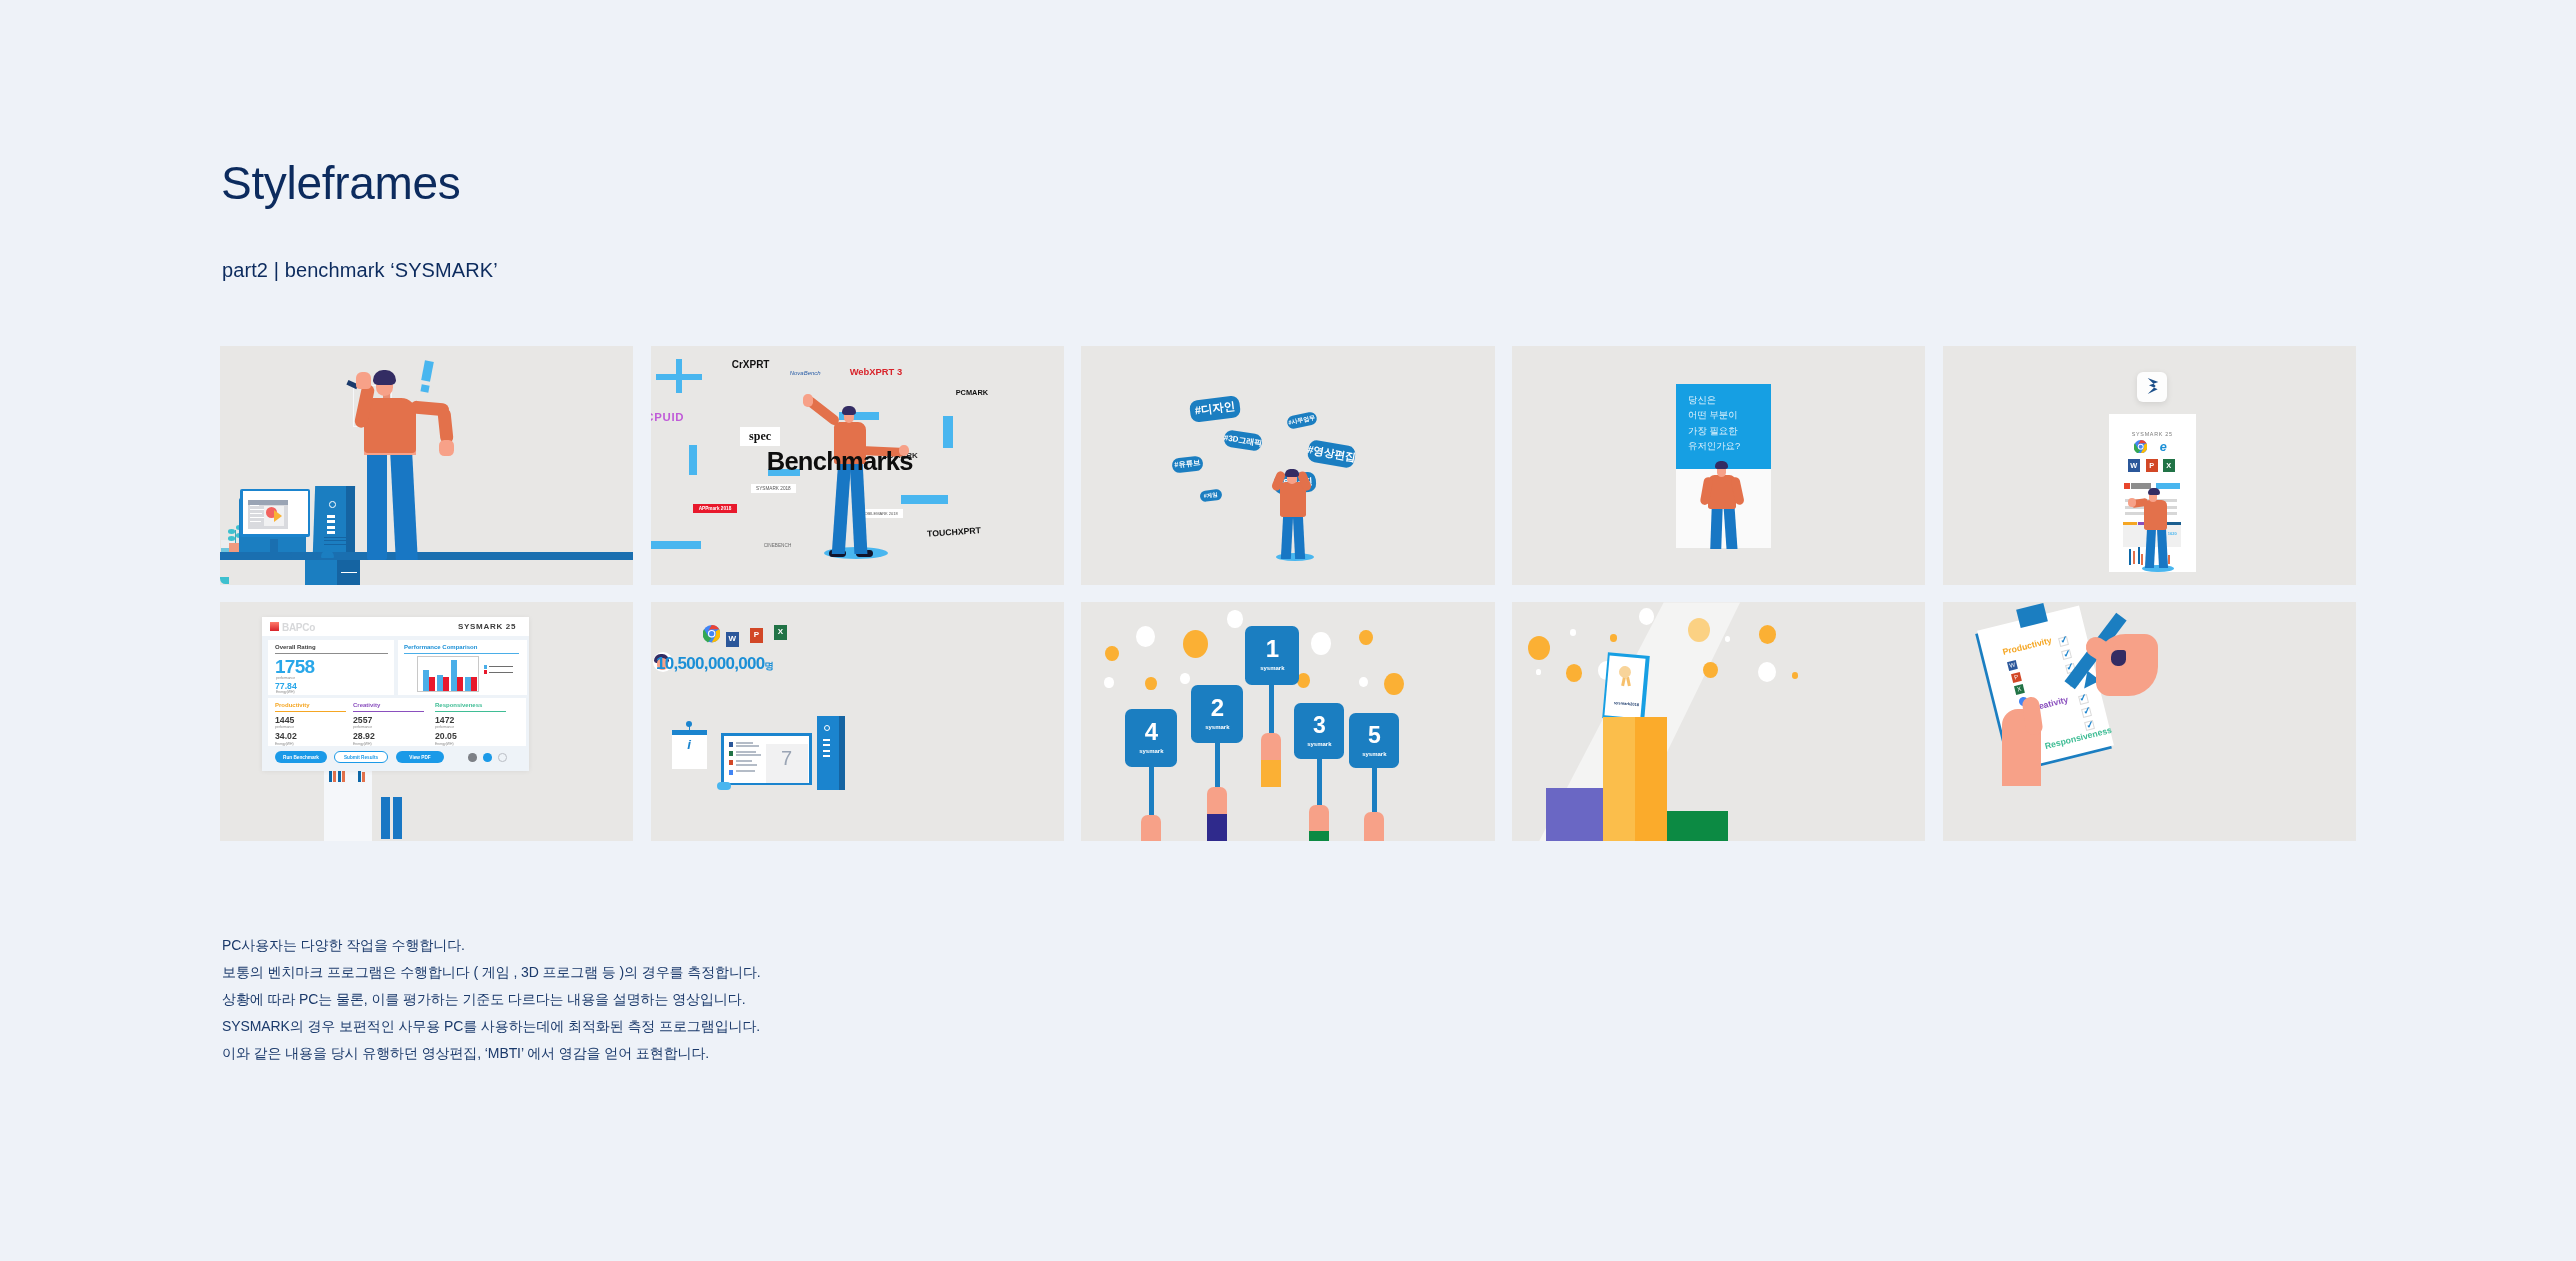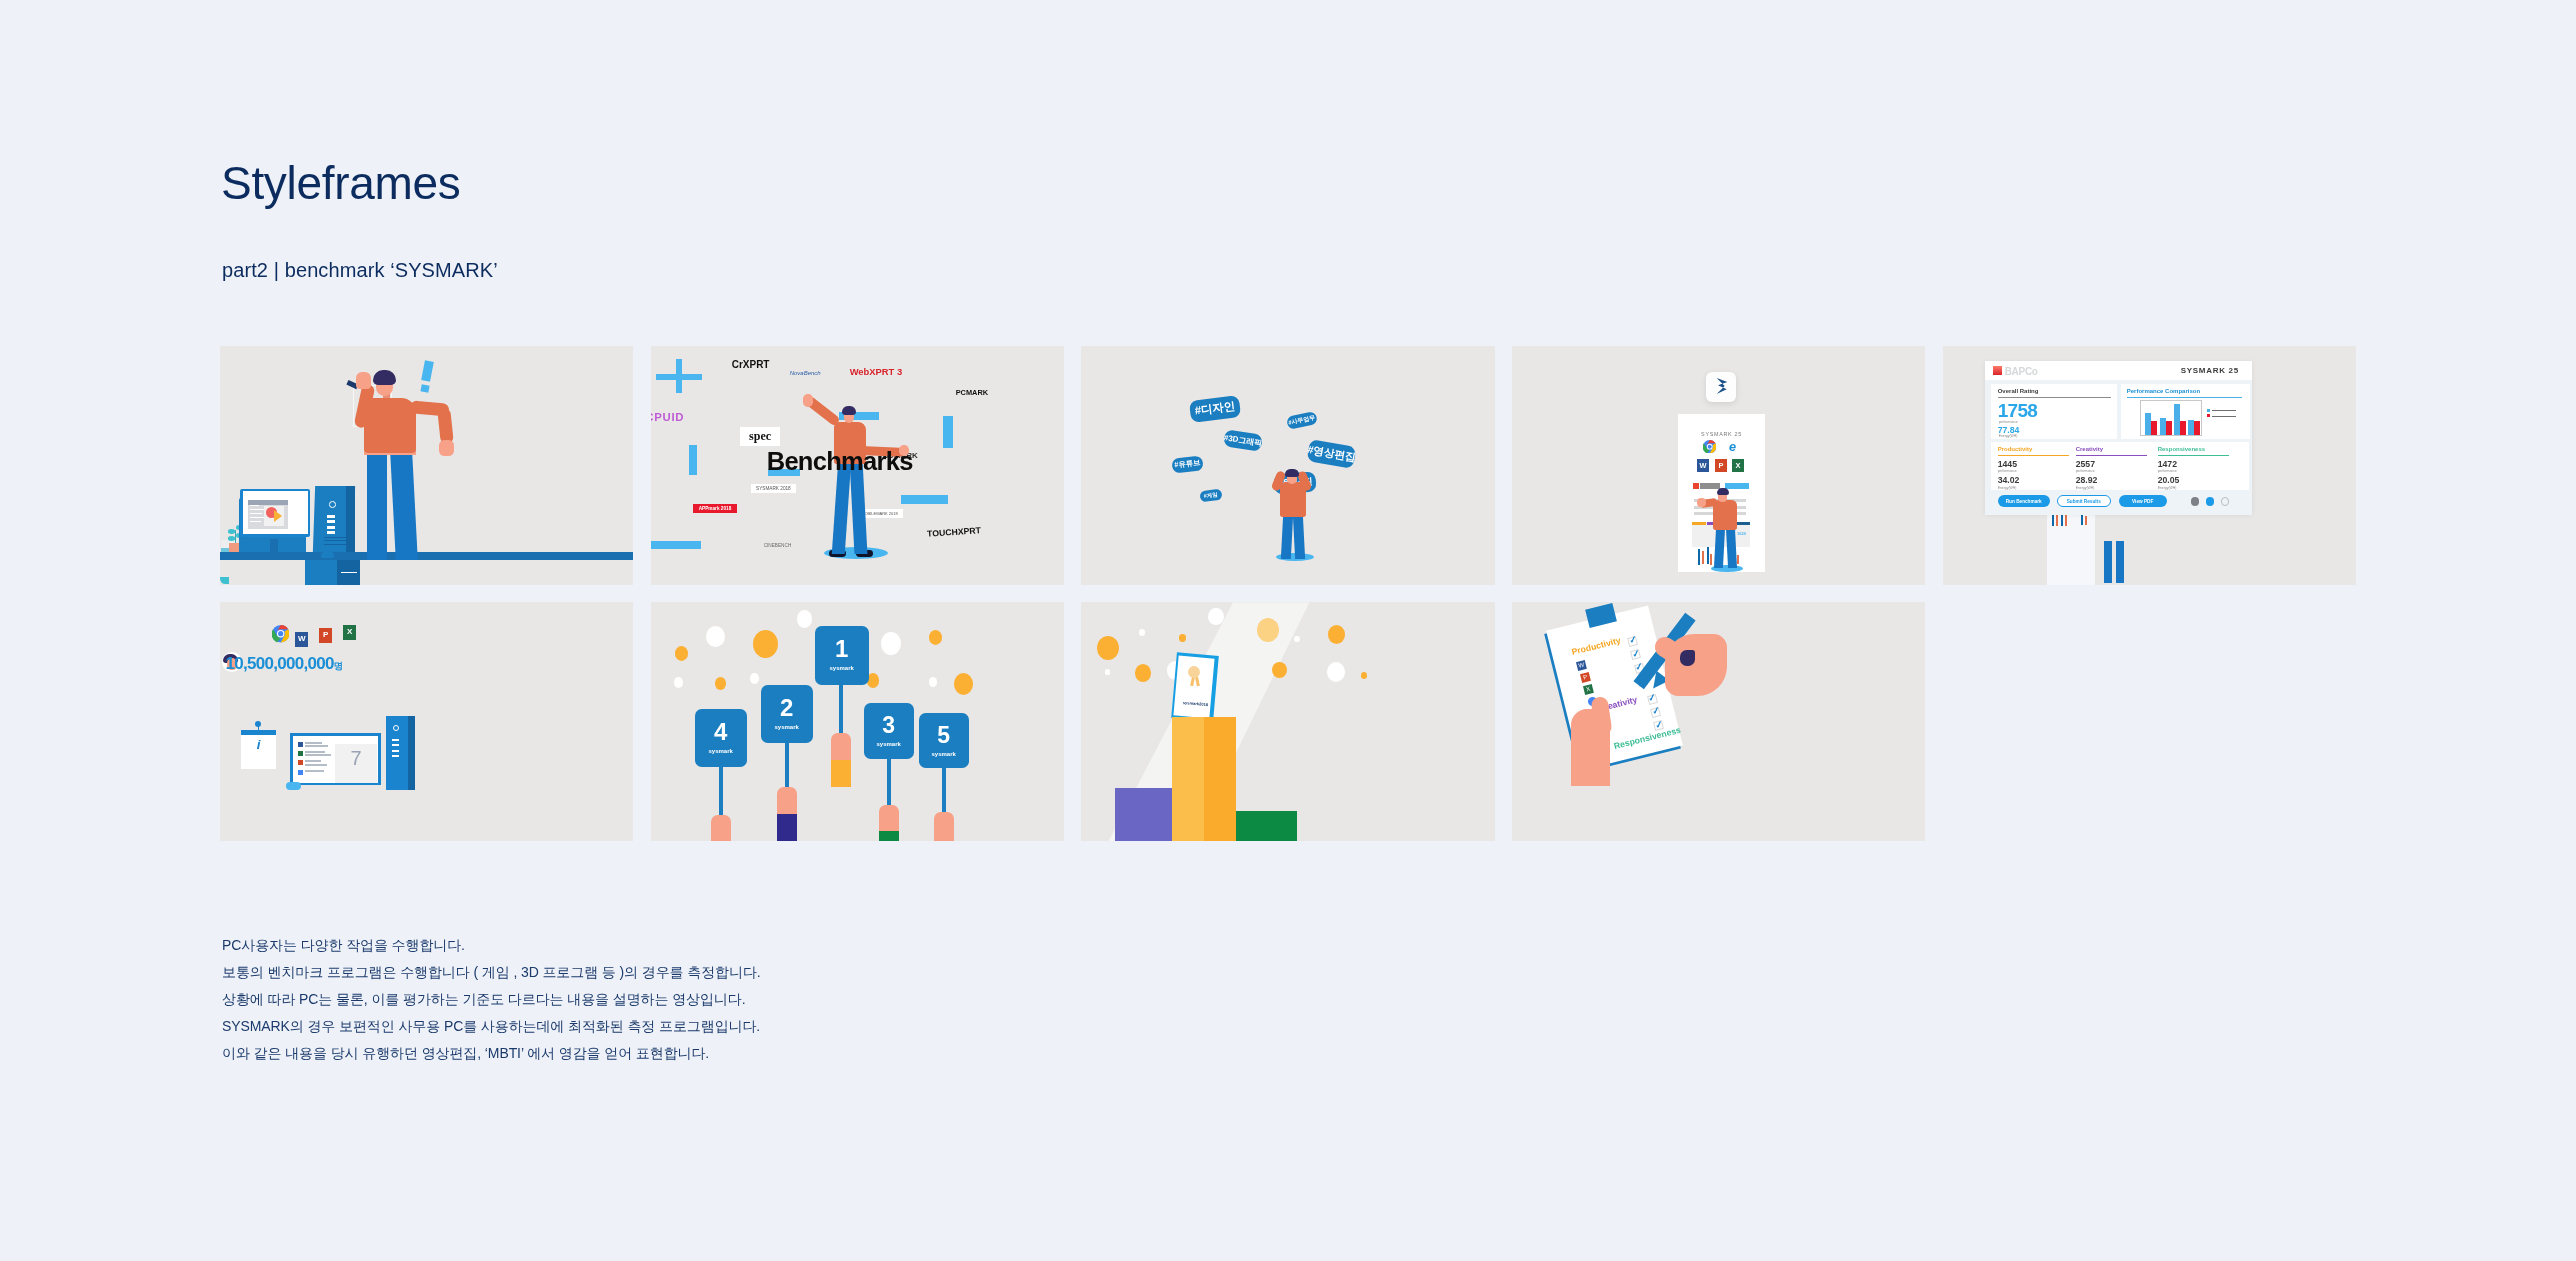--- a/index.html
+++ b/index.html
@@ -397,20 +397,37 @@
       <div class="abs t3-shadow"></div>
       <div class="abs t3-p-leg1"></div>
       <div class="abs t3-p-leg2"></div>
       <div class="abs t3-p-body"></div>
       <div class="abs t3-p-arm1"></div>
       <div class="abs t3-p-arm2"></div>
       <div class="abs t3-p-head"></div>
       <div class="abs t3-p-hair"></div>
     </div>
 
+    <div class="thumb">
+      <div class="abs t4-card"></div>
+      <div class="abs t4-top"></div>
+      <div class="t4-text">
+        <div>당신은</div>
+        <div>어떤 부분이</div>
+        <div>가장 필요한</div>
+        <div>유저인가요?</div>
+      </div>
+      <div class="abs t4-p-leg1"></div>
+      <div class="abs t4-p-leg2"></div>
+      <div class="abs t4-p-body"></div>
+      <div class="abs t4-p-arml"></div>
+      <div class="abs t4-p-armr"></div>
+      <div class="abs t4-p-head"></div>
+      <div class="abs t4-p-hair"></div>
+    </div>
 
     <div class="thumb">
       <div class="abs t5-app">
         <svg width="30" height="30" viewBox="0 0 45 45">
           <path d="M16 9 L32 15 L18 20 L31 26 L16 33 L28 21 Z" fill="#1b4f8a"></path>
         </svg>
       </div>
       <div class="abs t5-page"></div>
       <div class="abs t5-ttl">SYSMARK 25</div>
 

